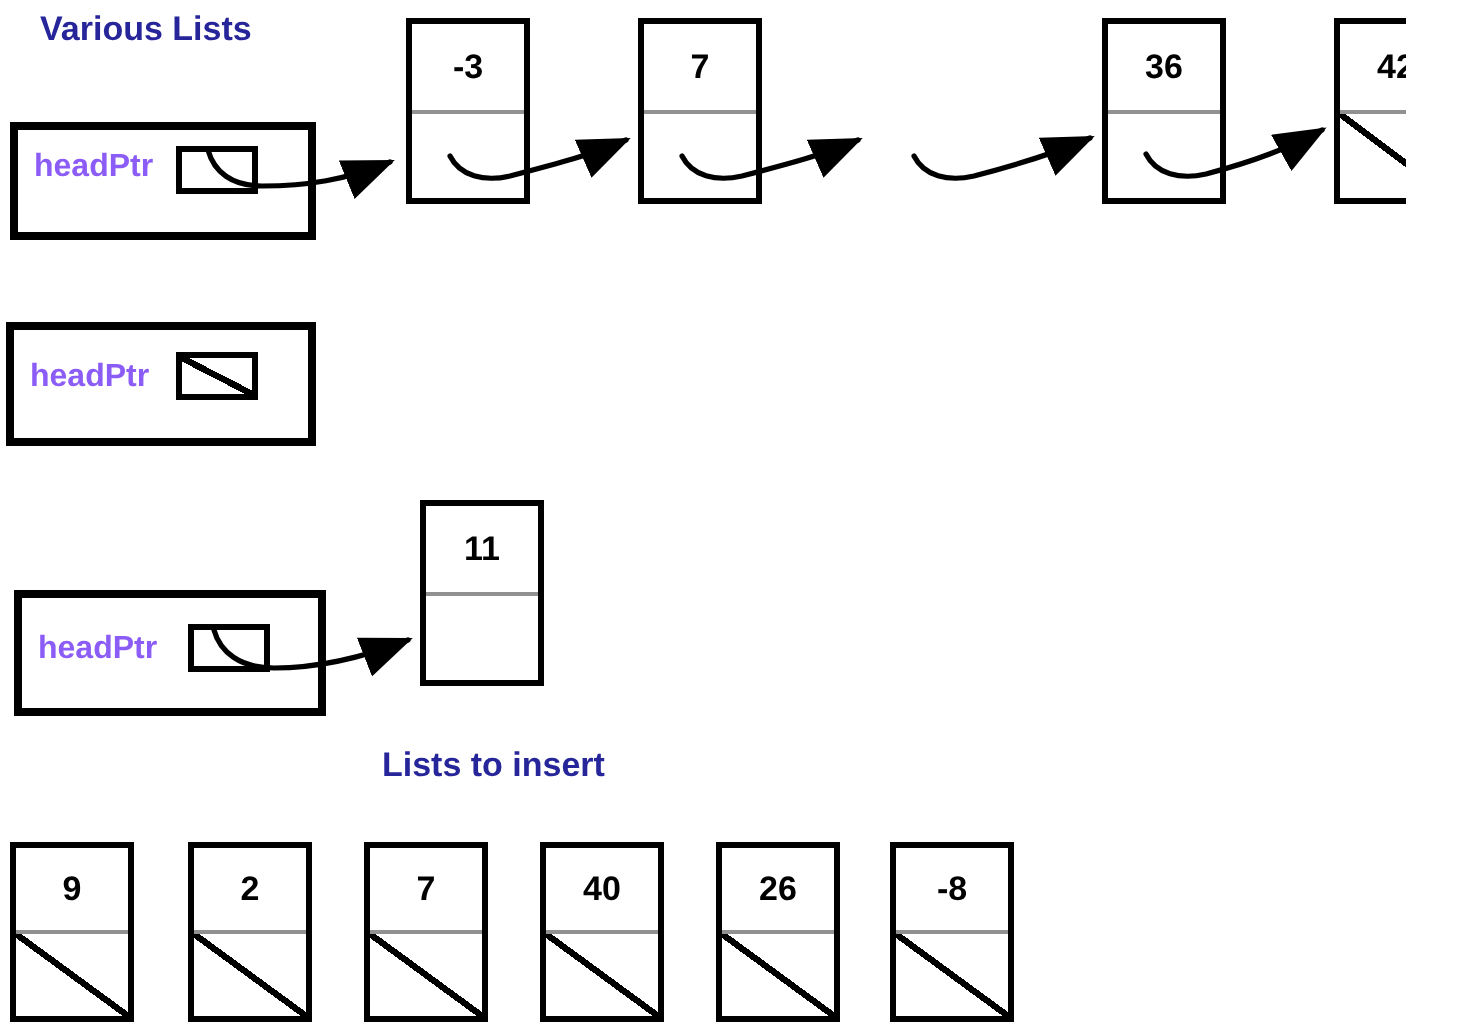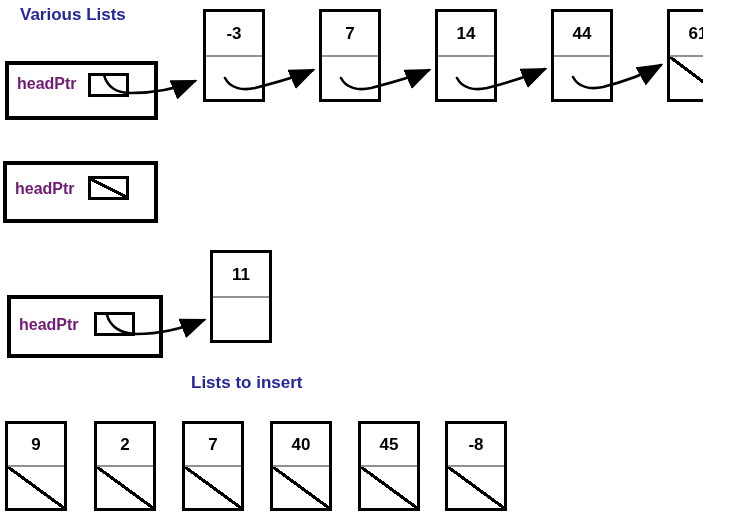--- a/index.html
+++ b/index.html
@@ -6,21 +6,21 @@
   #canvas{
     position:relative;width:703px;height:513px;background:#ffffff;overflow:hidden;
     font-family:"Liberation Sans", sans-serif;
     text-align:center;
   }
   .title{
     position:absolute;font-size:17px;font-weight:bold;color:#26269a;white-space:nowrap;
   }
   
   .hp-box{position:absolute;border:4px solid #000;background:#fff;box-sizing:border-box;}
-  .hp-label{position:absolute;font-size:16px;font-weight:bold;color:#701a75;white-space:nowrap;}
+  .hp-label{position:absolute;font-size:16px;font-weight:bold;color:#8b5cf6;white-space:nowrap;}
   .hp-inner{position:absolute;width:41px;height:24px;border:3px solid #000;box-sizing:border-box;background:#fff;}
   
   .node{position:absolute;width:62px;border:3px solid #000;background:#fff;box-sizing:border-box;
         display:flex;flex-direction:column;}
   .node.tall{height:93px;}
   .node.short{height:90px;}
   .node .val{
     display:flex;align-items:center;justify-content:center;
     font-size:17px;font-weight:bold;color:#000;border-bottom:2px solid #919191;
   }
@@ -50,30 +50,26 @@
   </div>
 
   <div class="node tall" style="left:203px;top:9px">
     <div class="val">-3</div>
     <div class="ptr"></div>
   </div>
   <div class="node tall" style="left:319px;top:9px">
     <div class="val">7</div>
     <div class="ptr"></div>
   </div>
-  <div class="node tall" style="left:435px;top:9px">
-    <div class="val">14</div>
-    <div class="ptr"></div>
-  </div>
   <div class="node tall" style="left:551px;top:9px">
-    <div class="val">44</div>
+    <div class="val">36</div>
     <div class="ptr"></div>
   </div>
   <div class="node tall" style="left:667px;top:9px">
-    <div class="val">61</div>
+    <div class="val">42</div>
     <div class="ptr slash"></div>
   </div>
 
   <div class="hp-box" style="left:3px;top:161px;width:155px;height:62px">
     <span class="hp-label" style="left:8px;top:15px">headPtr</span>
     <div class="hp-inner slash" style="left:81px;top:11px"></div>
   </div>
 
   <div class="hp-box" style="left:7px;top:295px;width:156px;height:63px">
     <span class="hp-label" style="left:8px;top:17px">headPtr</span>
@@ -97,21 +93,21 @@
   </div>
   <div class="node short" style="left:182px;top:421px">
     <div class="val">7</div>
     <div class="ptr slash"></div>
   </div>
   <div class="node short" style="left:270px;top:421px">
     <div class="val">40</div>
     <div class="ptr slash"></div>
   </div>
   <div class="node short" style="left:358px;top:421px">
-    <div class="val">45</div>
+    <div class="val">26</div>
     <div class="ptr slash"></div>
   </div>
   <div class="node short" style="left:445px;top:421px">
     <div class="val">-8</div>
     <div class="ptr slash"></div>
   </div>
 
   <svg id="arrows" width="731" height="513" viewBox="0 0 731 513">
     <defs>
       <marker id="ah" viewBox="0 0 10 8" refX="9" refY="4" markerWidth="10" markerHeight="8" orient="auto">

